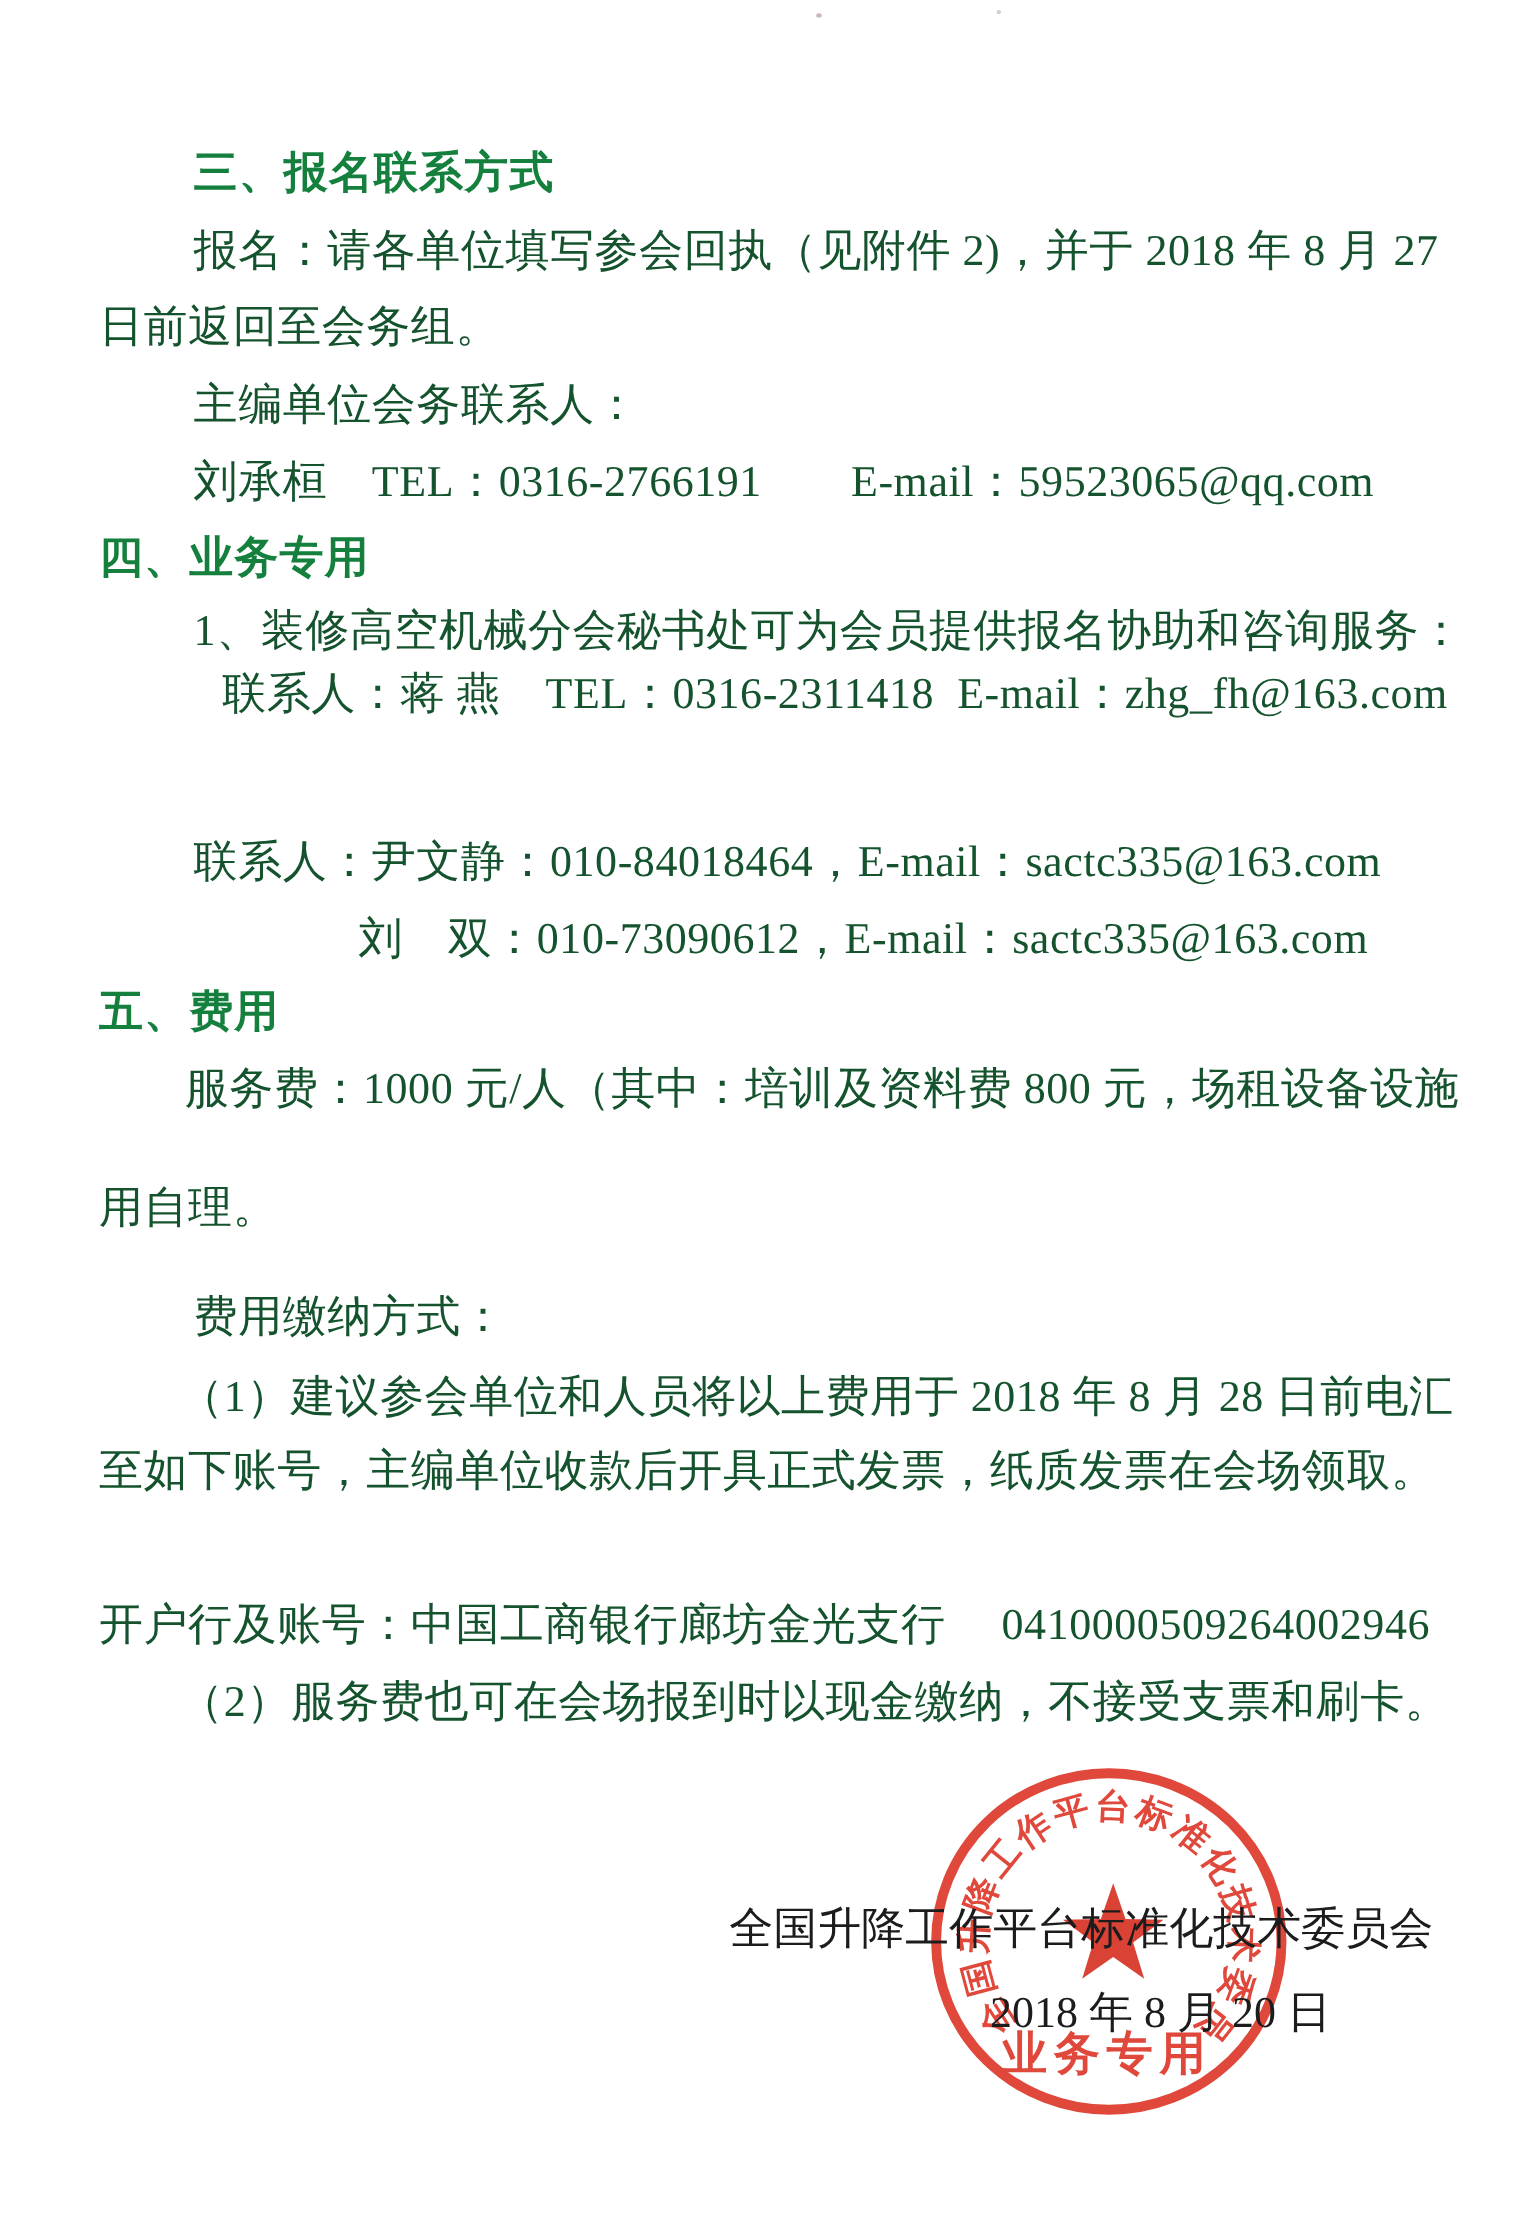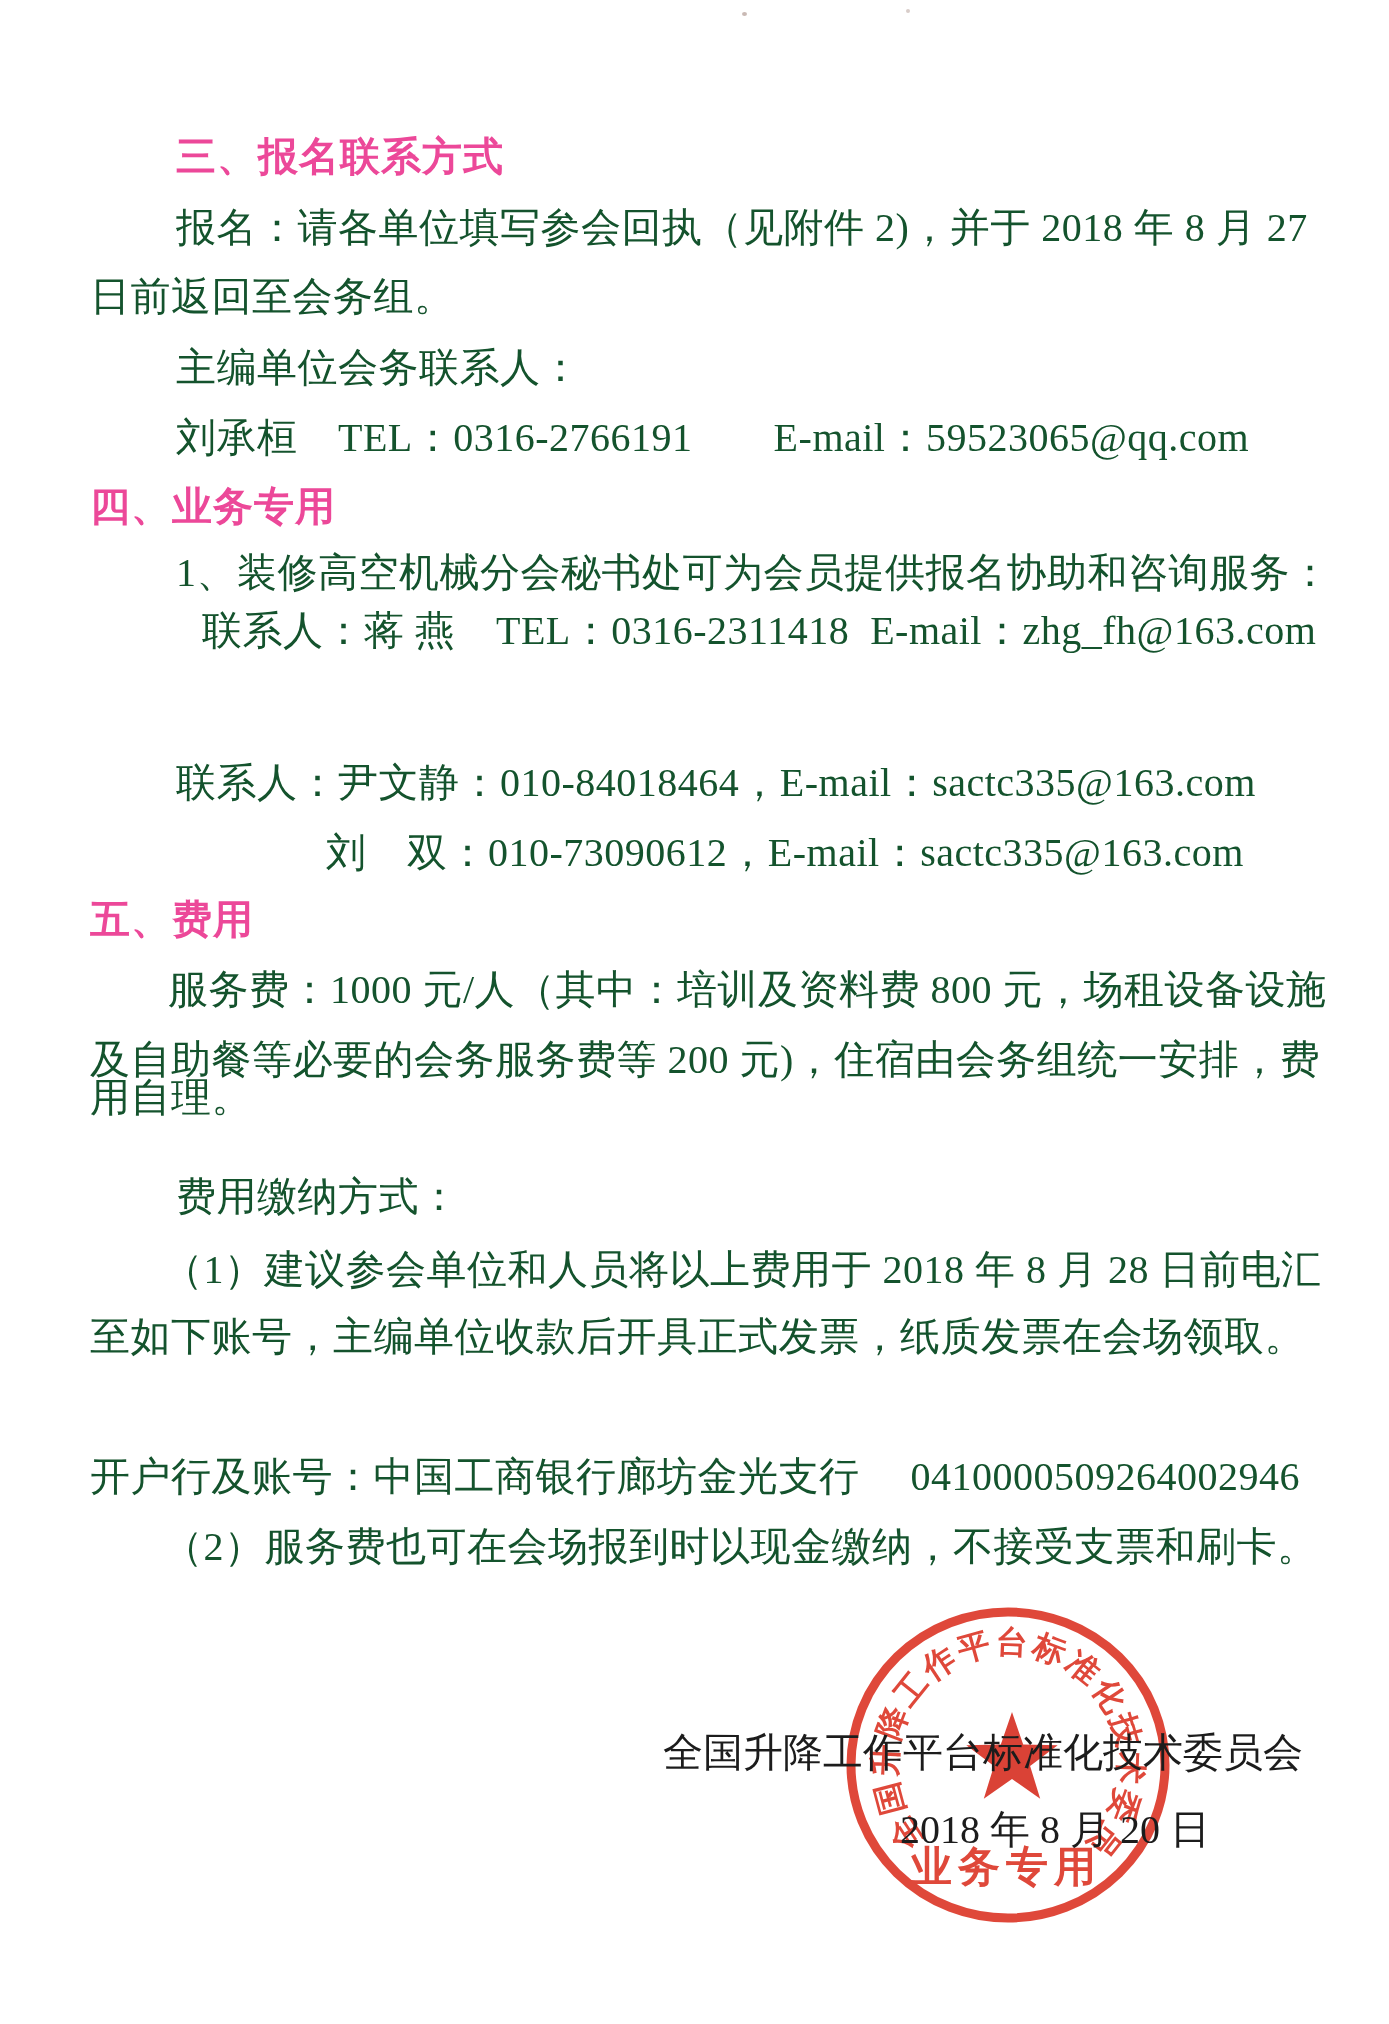--- a/index.html
+++ b/index.html
@@ -21,21 +21,21 @@
     position: absolute;
     font-size: 40px;
     line-height: 50px;
     white-space: pre;
     letter-spacing: 0.5px;
     color: #14532d;
   }
   .line.b {
     font-weight: 700;
     letter-spacing: 1px;
-    color: #ec4899;
+    color: #15803d;
   }
   .sig-line {
     position: absolute;
     font-size: 40px;
     line-height: 50px;
     white-space: pre;
     z-index: 3;
     color: #1c1c1c;
   }
   .seal {
@@ -72,21 +72,20 @@
   <div class="line" style="left:90px;  top:272px;">日前返回至会务组。</div>
   <div class="line" style="left:176px; top:343px;">主编单位会务联系人：</div>
   <div class="line" style="left:176px; top:413px;">刘承桓　TEL：0316-2766191　　E-mail：59523065@qq.com</div>
   <div class="line b" style="left:90px;  top:482px;">四、业务专用</div>
   <div class="line" style="left:176px; top:548px;">1、装修高空机械分会秘书处可为会员提供报名协助和咨询服务：</div>
   <div class="line" style="left:176px; top:606px;margin-left:26px;">联系人：蒋 燕　TEL：0316-2311418  E-mail：zhg_fh@163.com</div>
   <div class="line" style="left:176px; top:758px;">联系人：尹文静：010-84018464，E-mail：sactc335@163.com</div>
   <div class="line" style="left:326px; top:828px;">刘　双：010-73090612，E-mail：sactc335@163.com</div>
   <div class="line b" style="left:90px;  top:895px;">五、费用</div>
   <div class="line" style="left:168px; top:965px;">服务费：1000 元/人（其中：培训及资料费 800 元，场租设备设施</div>
-  <div class="line" style="left:90px;  top:1035px;">及自助餐等必要的会务服务费等 200 元)，住宿由会务组统一安排，费</div>
   <div class="line" style="left:90px;  top:1073px;">用自理。</div>
   <div class="line" style="left:176px; top:1172px;">费用缴纳方式：</div>
   <div class="line" style="left:163px; top:1245px;">（1）建议参会单位和人员将以上费用于 2018 年 8 月 28 日前电汇</div>
   <div class="line" style="left:90px;  top:1312px;">至如下账号，主编单位收款后开具正式发票，纸质发票在会场领取。</div>
   <div class="line" style="left:90px;  top:1452px;">开户行及账号：中国工商银行廊坊金光支行　 0410000509264002946</div>
   <div class="line" style="left:163px; top:1522px;">（2）服务费也可在会场报到时以现金缴纳，不接受支票和刷卡。</div>
 
   <div class="seal">
     <svg viewBox="0 0 332 326" xmlns="http://www.w3.org/2000/svg">
       <ellipse cx="166" cy="162" rx="157" ry="153" fill="none" stroke="#dd3b2c" stroke-width="9"></ellipse>

